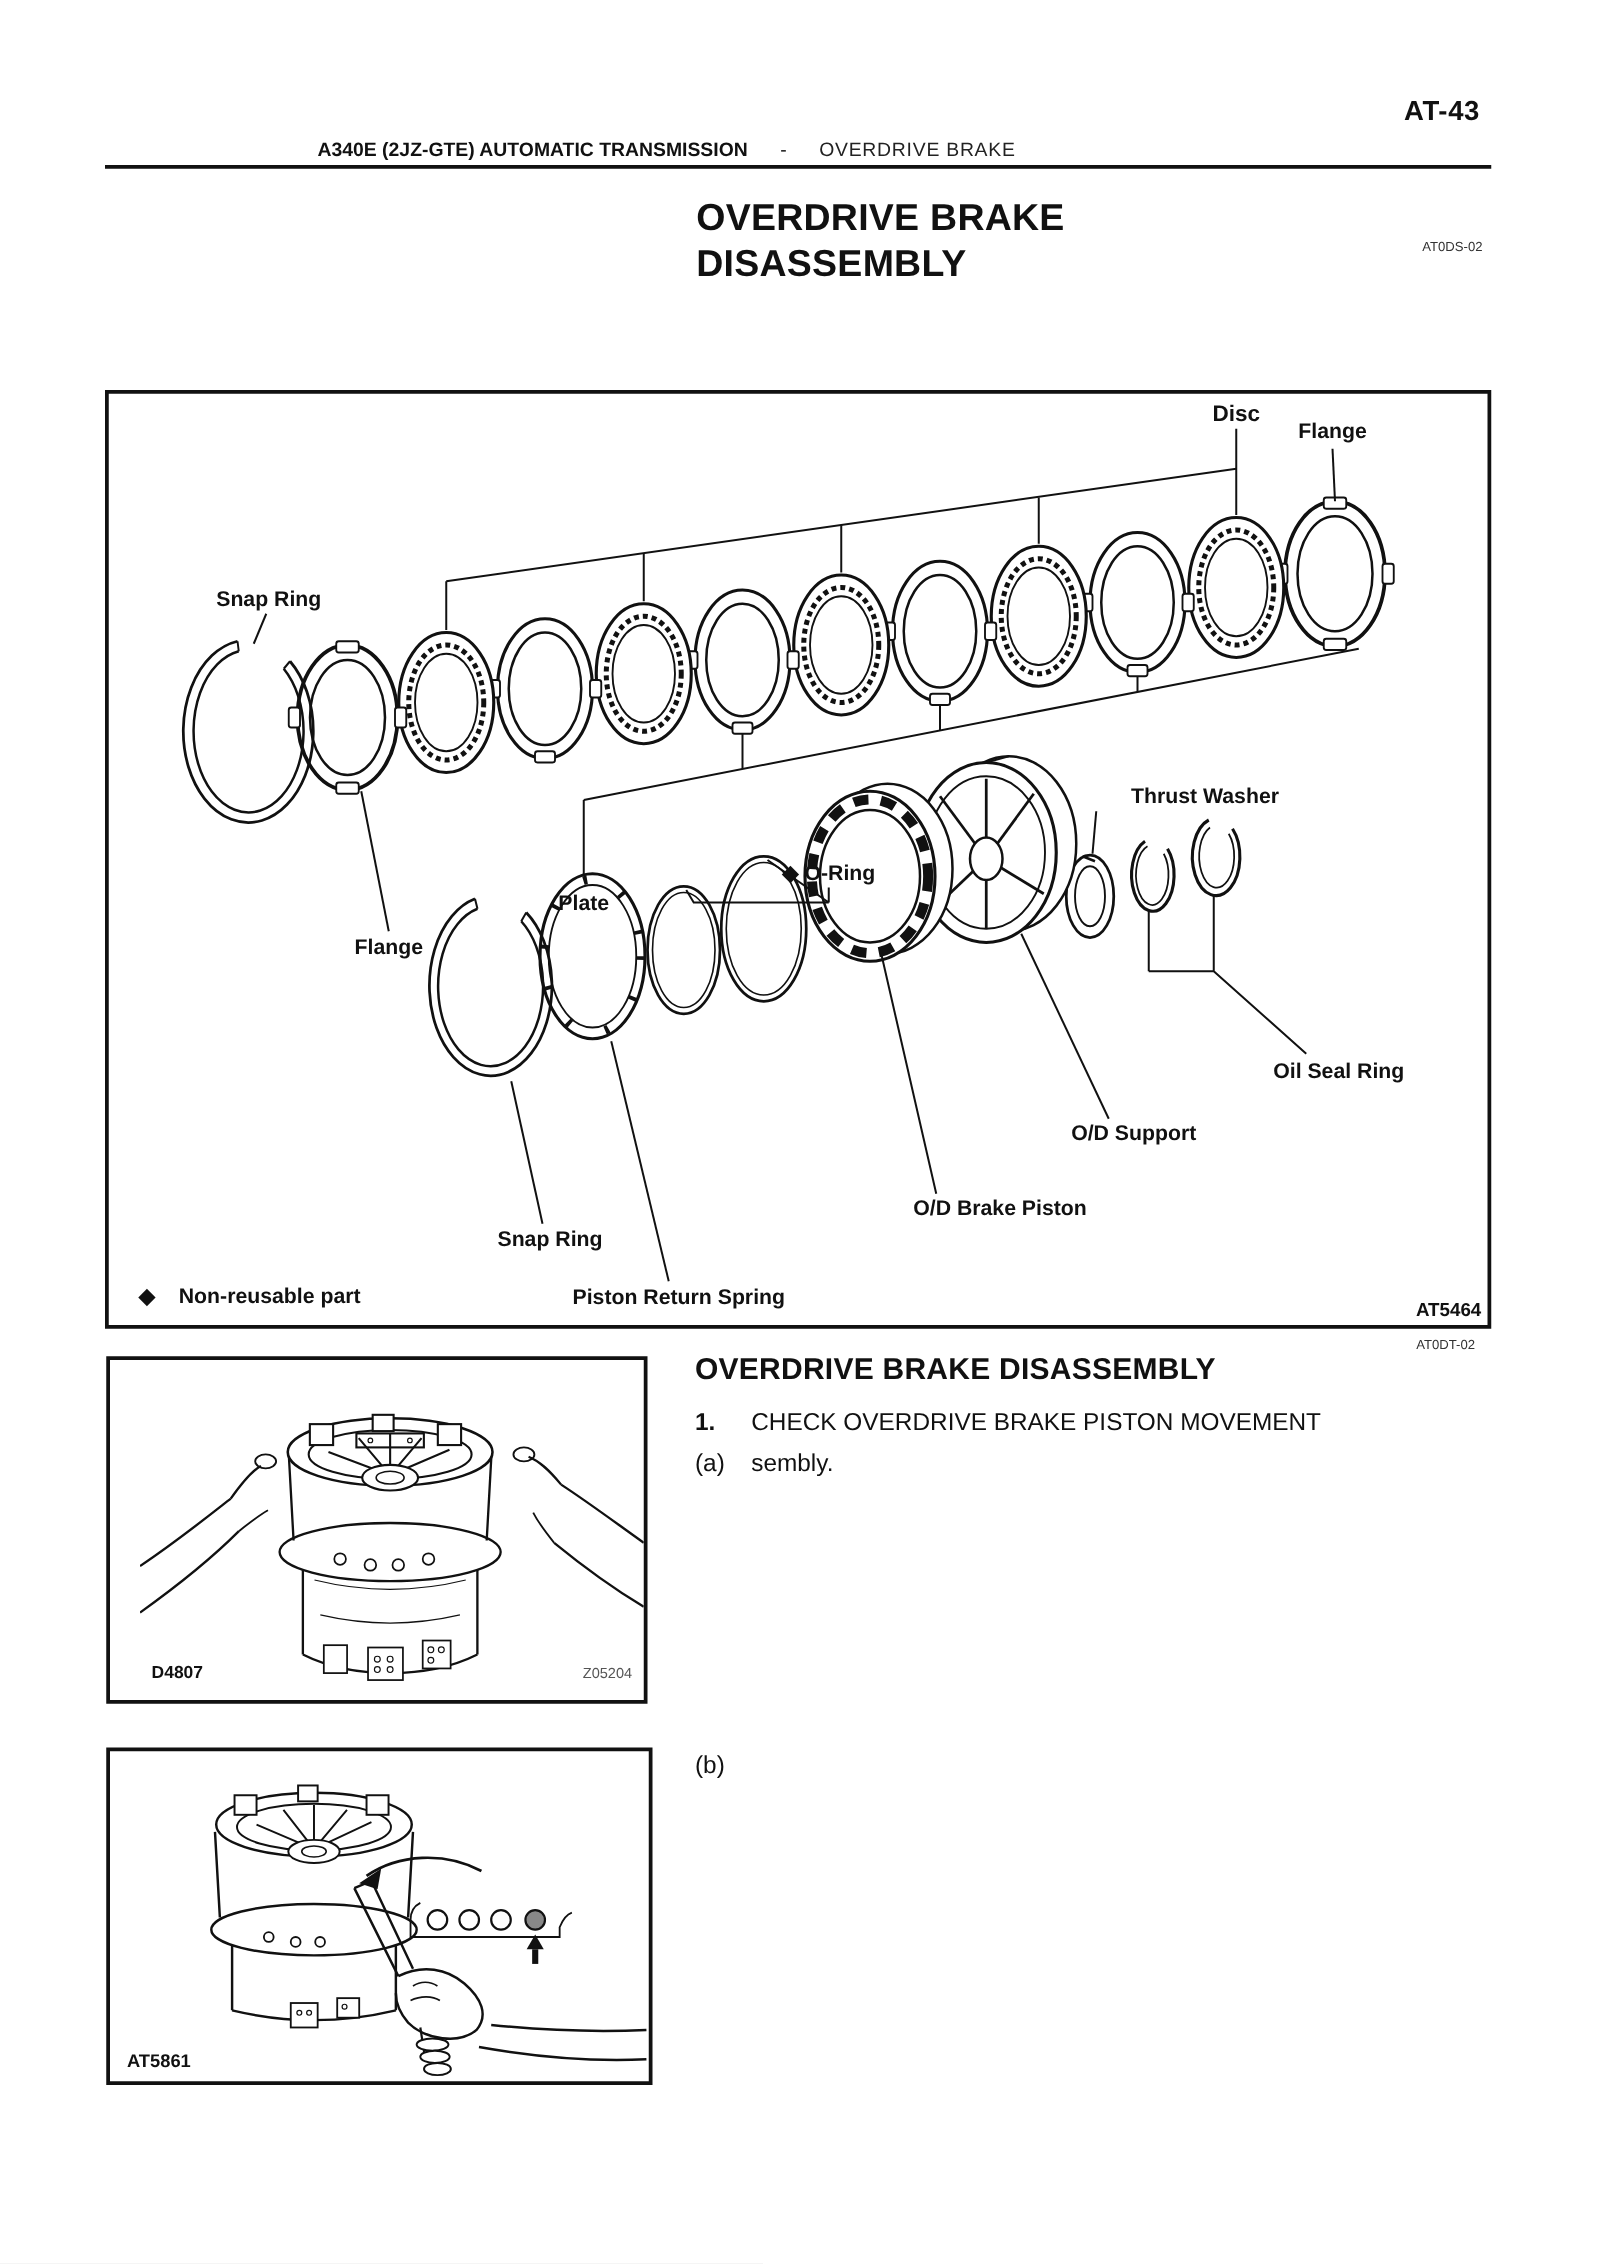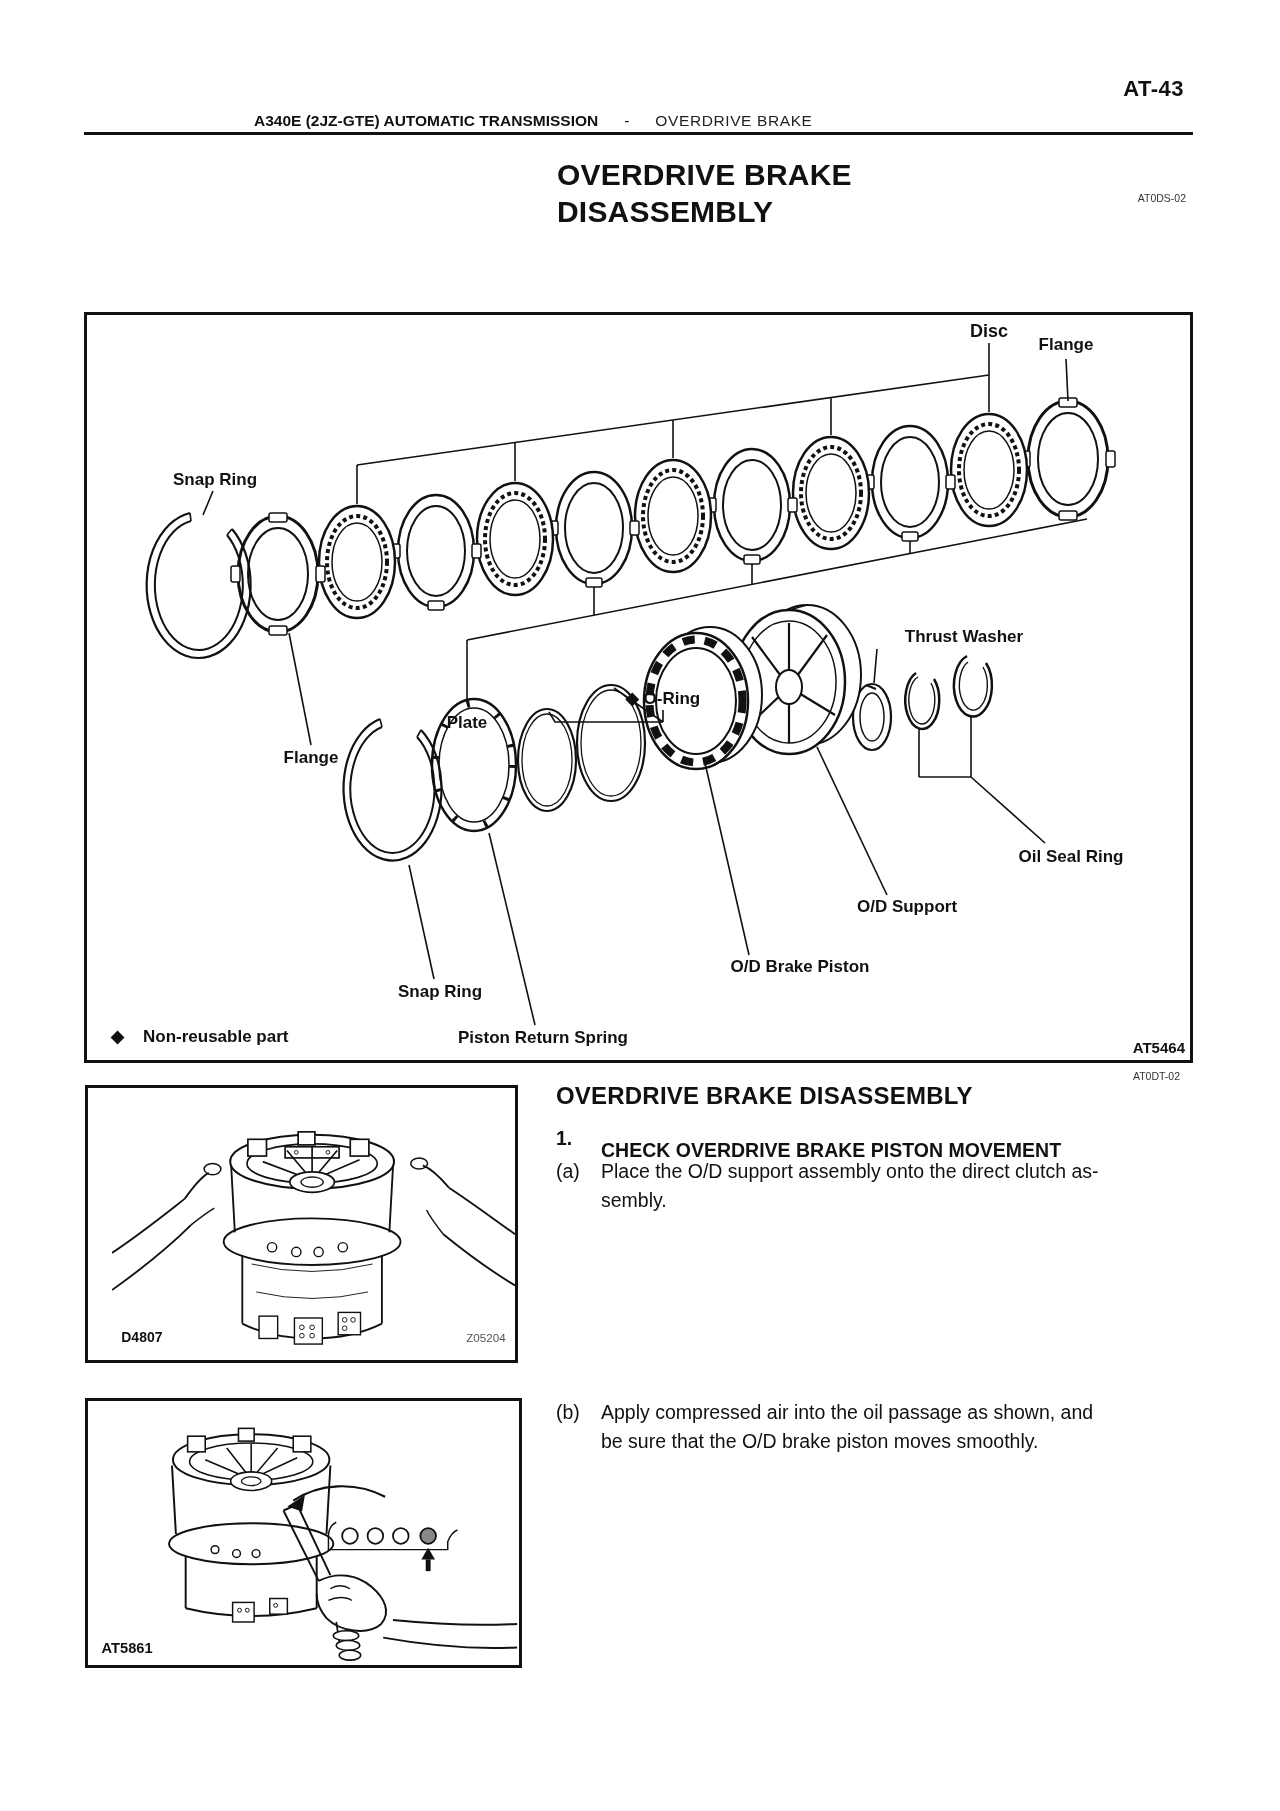--- a/index.html
+++ b/index.html
@@ -18,21 +18,21 @@
   #components-title{top:156px;left:557px;font-size:30px;font-weight:700;line-height:37px;letter-spacing:.2px;}
   #code-atds{top:192px;left:1108px;width:78px;text-align:right;font-size:10.5px;color:#333;}
   #components-box{top:312px;left:84px;width:1109px;height:751px;border:3px solid #111;box-sizing:border-box;background:#fff;}
   #components-box svg{display:block;width:100%;height:100%;}
   #code-atdt{top:1070px;left:1100px;width:80px;text-align:right;font-size:10.5px;color:#333;}
   #disassembly-heading{top:1082px;left:556px;font-size:24px;font-weight:700;letter-spacing:.2px;}
   .step-row{left:556px;width:640px;display:flex;font-size:19.5px;line-height:29px;}
   .step-row .num{width:45px;flex:none;font-weight:700;}
   .step-row .letter{width:45px;flex:none;}
   #step1-row{top:1124px;}
-  #step1-row .title{font-weight:700;margin-top:12px;}
+  #step1-row .title{font-weight:400;}
   #substep-a{top:1157px;}
   #substep-b{top:1398px;}
   .figure-box{border:3px solid #111;box-sizing:border-box;background:#fff;}
   #figure1{top:1085px;left:85px;width:433px;height:278px;padding-left:24px;}
   #figure2{top:1398px;left:85px;width:437px;height:270px;}
   .figure-box svg{display:block;width:100%;height:100%;}
   text{font-family:"Liberation Sans", sans-serif;}
   .dlabel{font-size:17px;font-weight:700;fill:#111;}
   .dlabel-big{font-size:18px;font-weight:700;fill:#111;}
   .figcode{font-size:15px;font-weight:700;fill:#111;}
@@ -209,31 +209,26 @@
   <div id="disassembly-heading" class="abs">OVERDRIVE BRAKE DISASSEMBLY</div>
 
   <div id="step1-row" class="abs step-row">
     <div class="num">1.</div>
     <div class="title">CHECK OVERDRIVE BRAKE PISTON MOVEMENT</div>
   </div>
 
   <div id="substep-a" class="abs step-row">
     <div class="letter">(a)</div>
     <div>
-      <div>Place the O/D support assembly onto the direct clutch as-</div>
       <div>sembly.</div>
     </div>
   </div>
 
   <div id="substep-b" class="abs step-row">
     <div class="letter">(b)</div>
-    <div>
-      <div>Apply compressed air into the oil passage as shown, and</div>
-      <div>be sure that the O/D brake piston moves smoothly.</div>
-    </div>
   </div>
 
   <div id="figure1" class="abs figure-box">
     <svg viewBox="0 0 433 278">
       <g stroke="#111" fill="none" stroke-width="2">
 
         <path d="M140,162 L140,246 M290,162 L290,246"></path>
         <path d="M140,246 Q172,262 215,262 Q258,262 290,246"></path>
         <path d="M150,182 Q215,198 280,182" stroke-width="1"></path>
         <path d="M155,212 Q215,226 275,212" stroke-width="1"></path>

